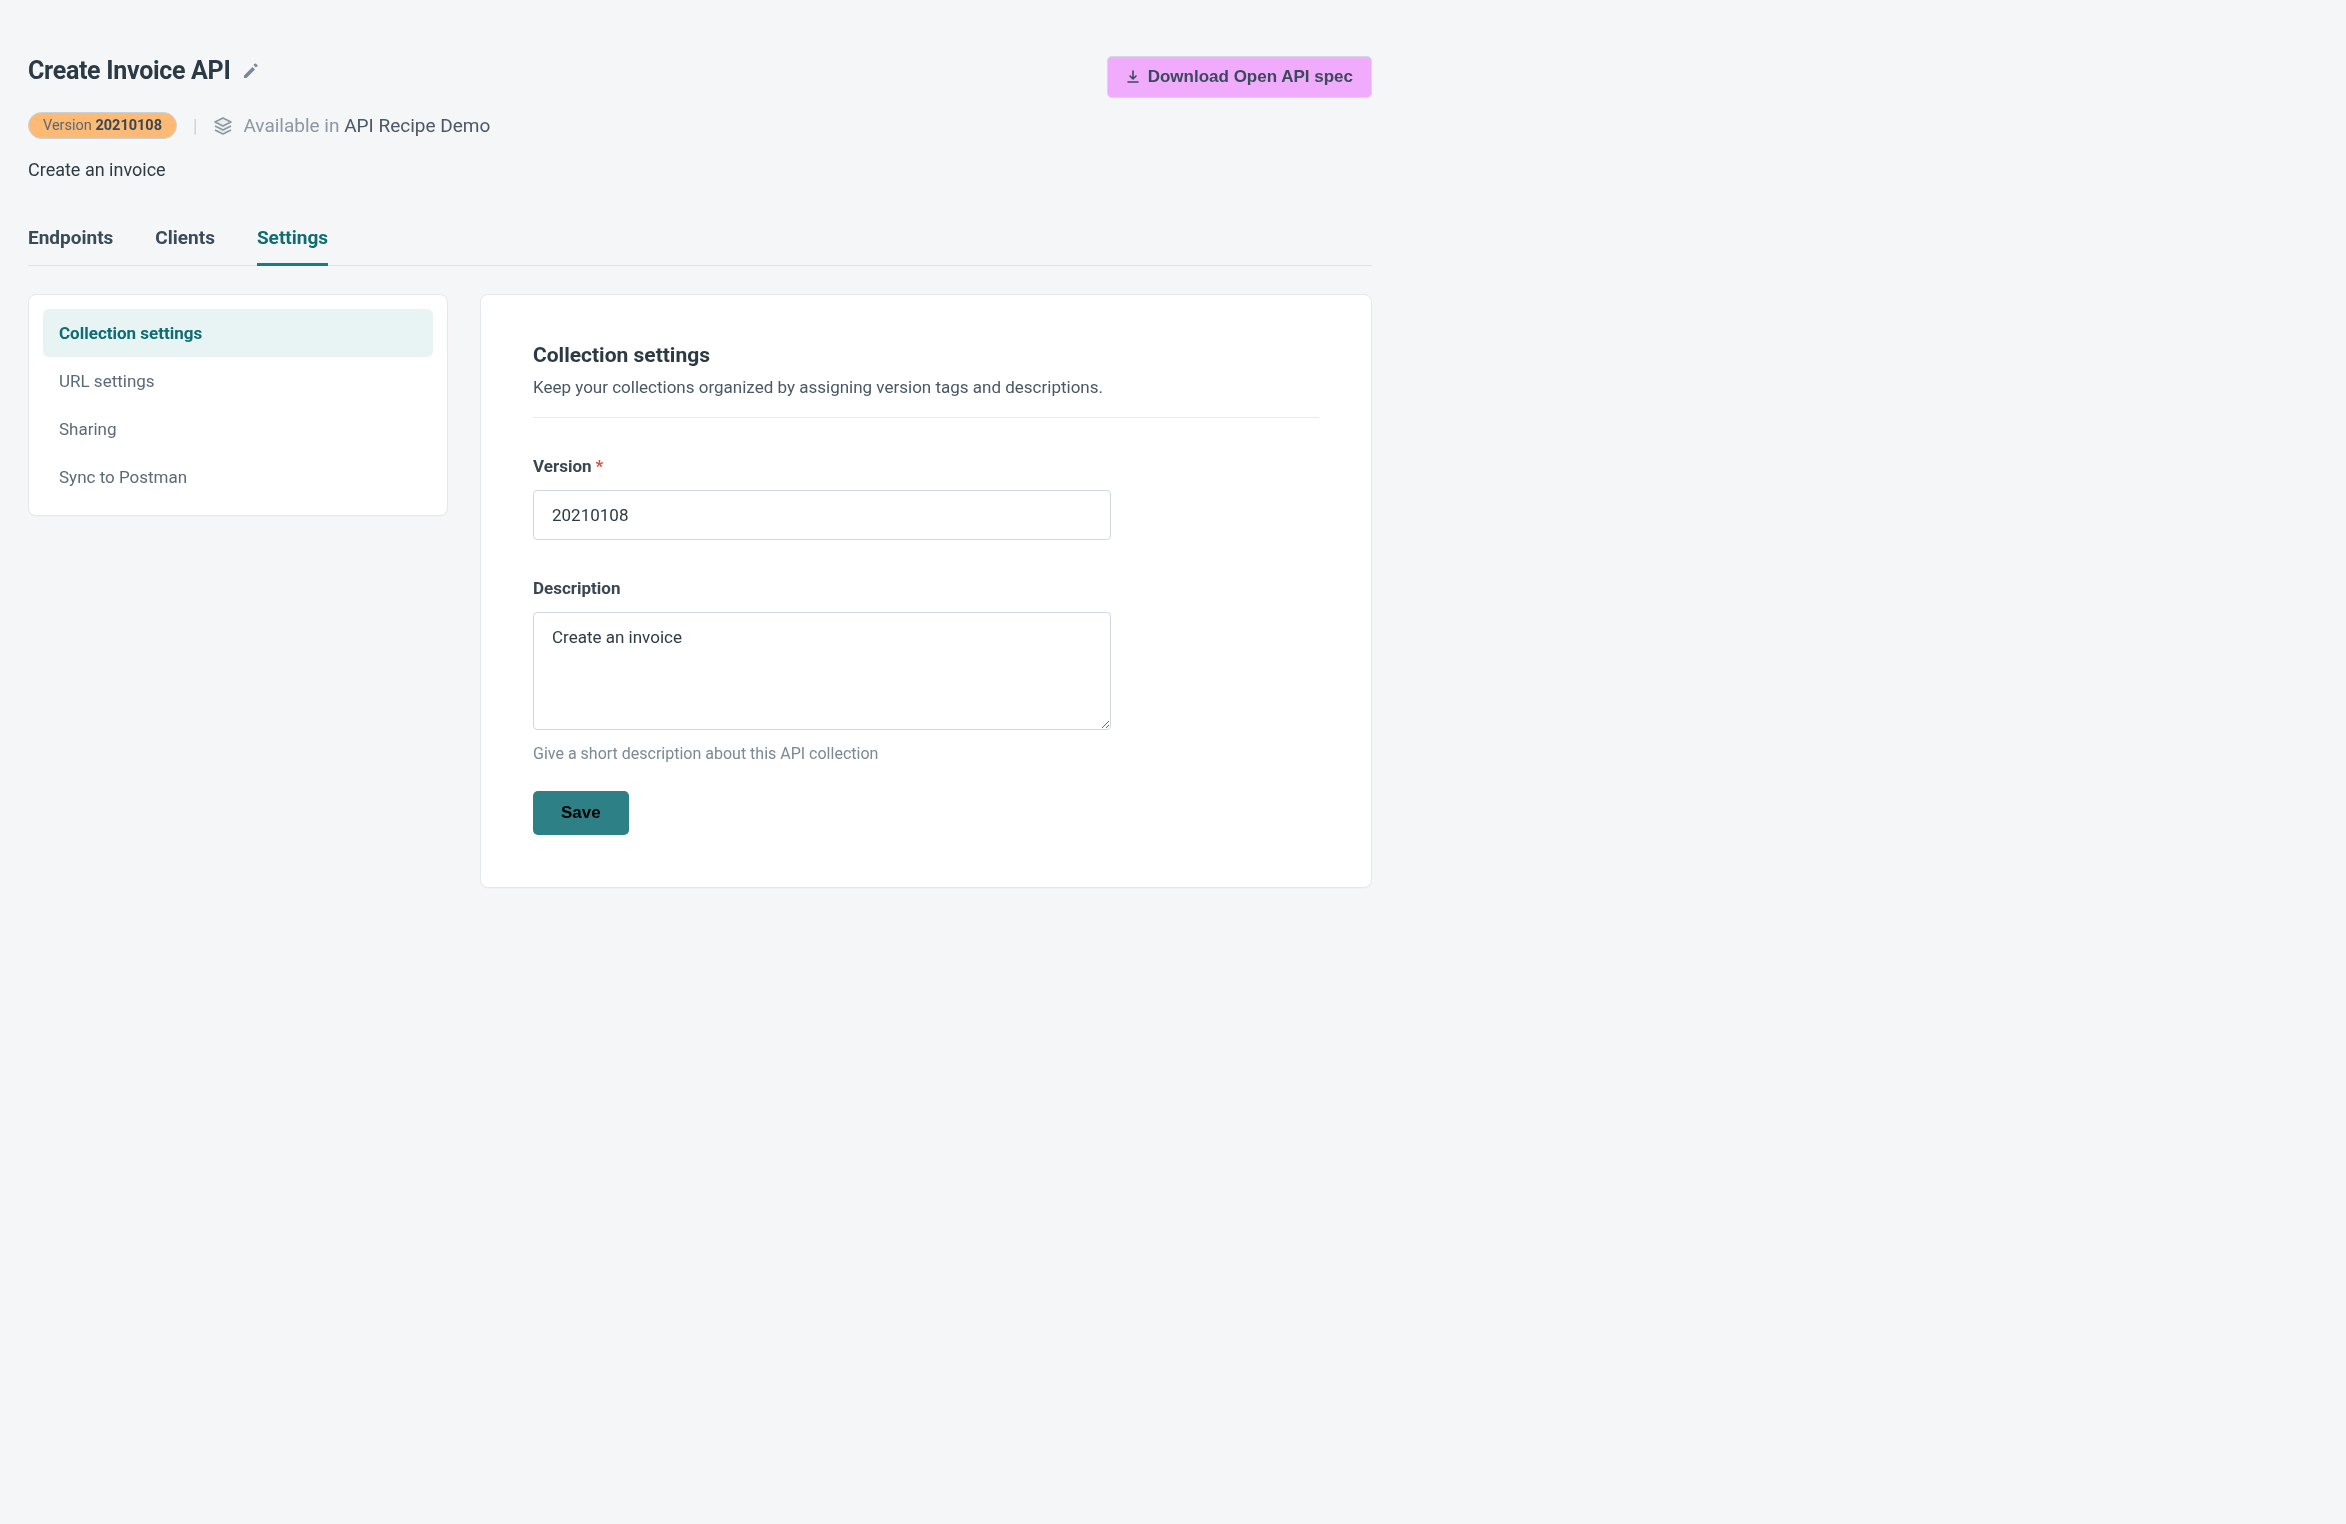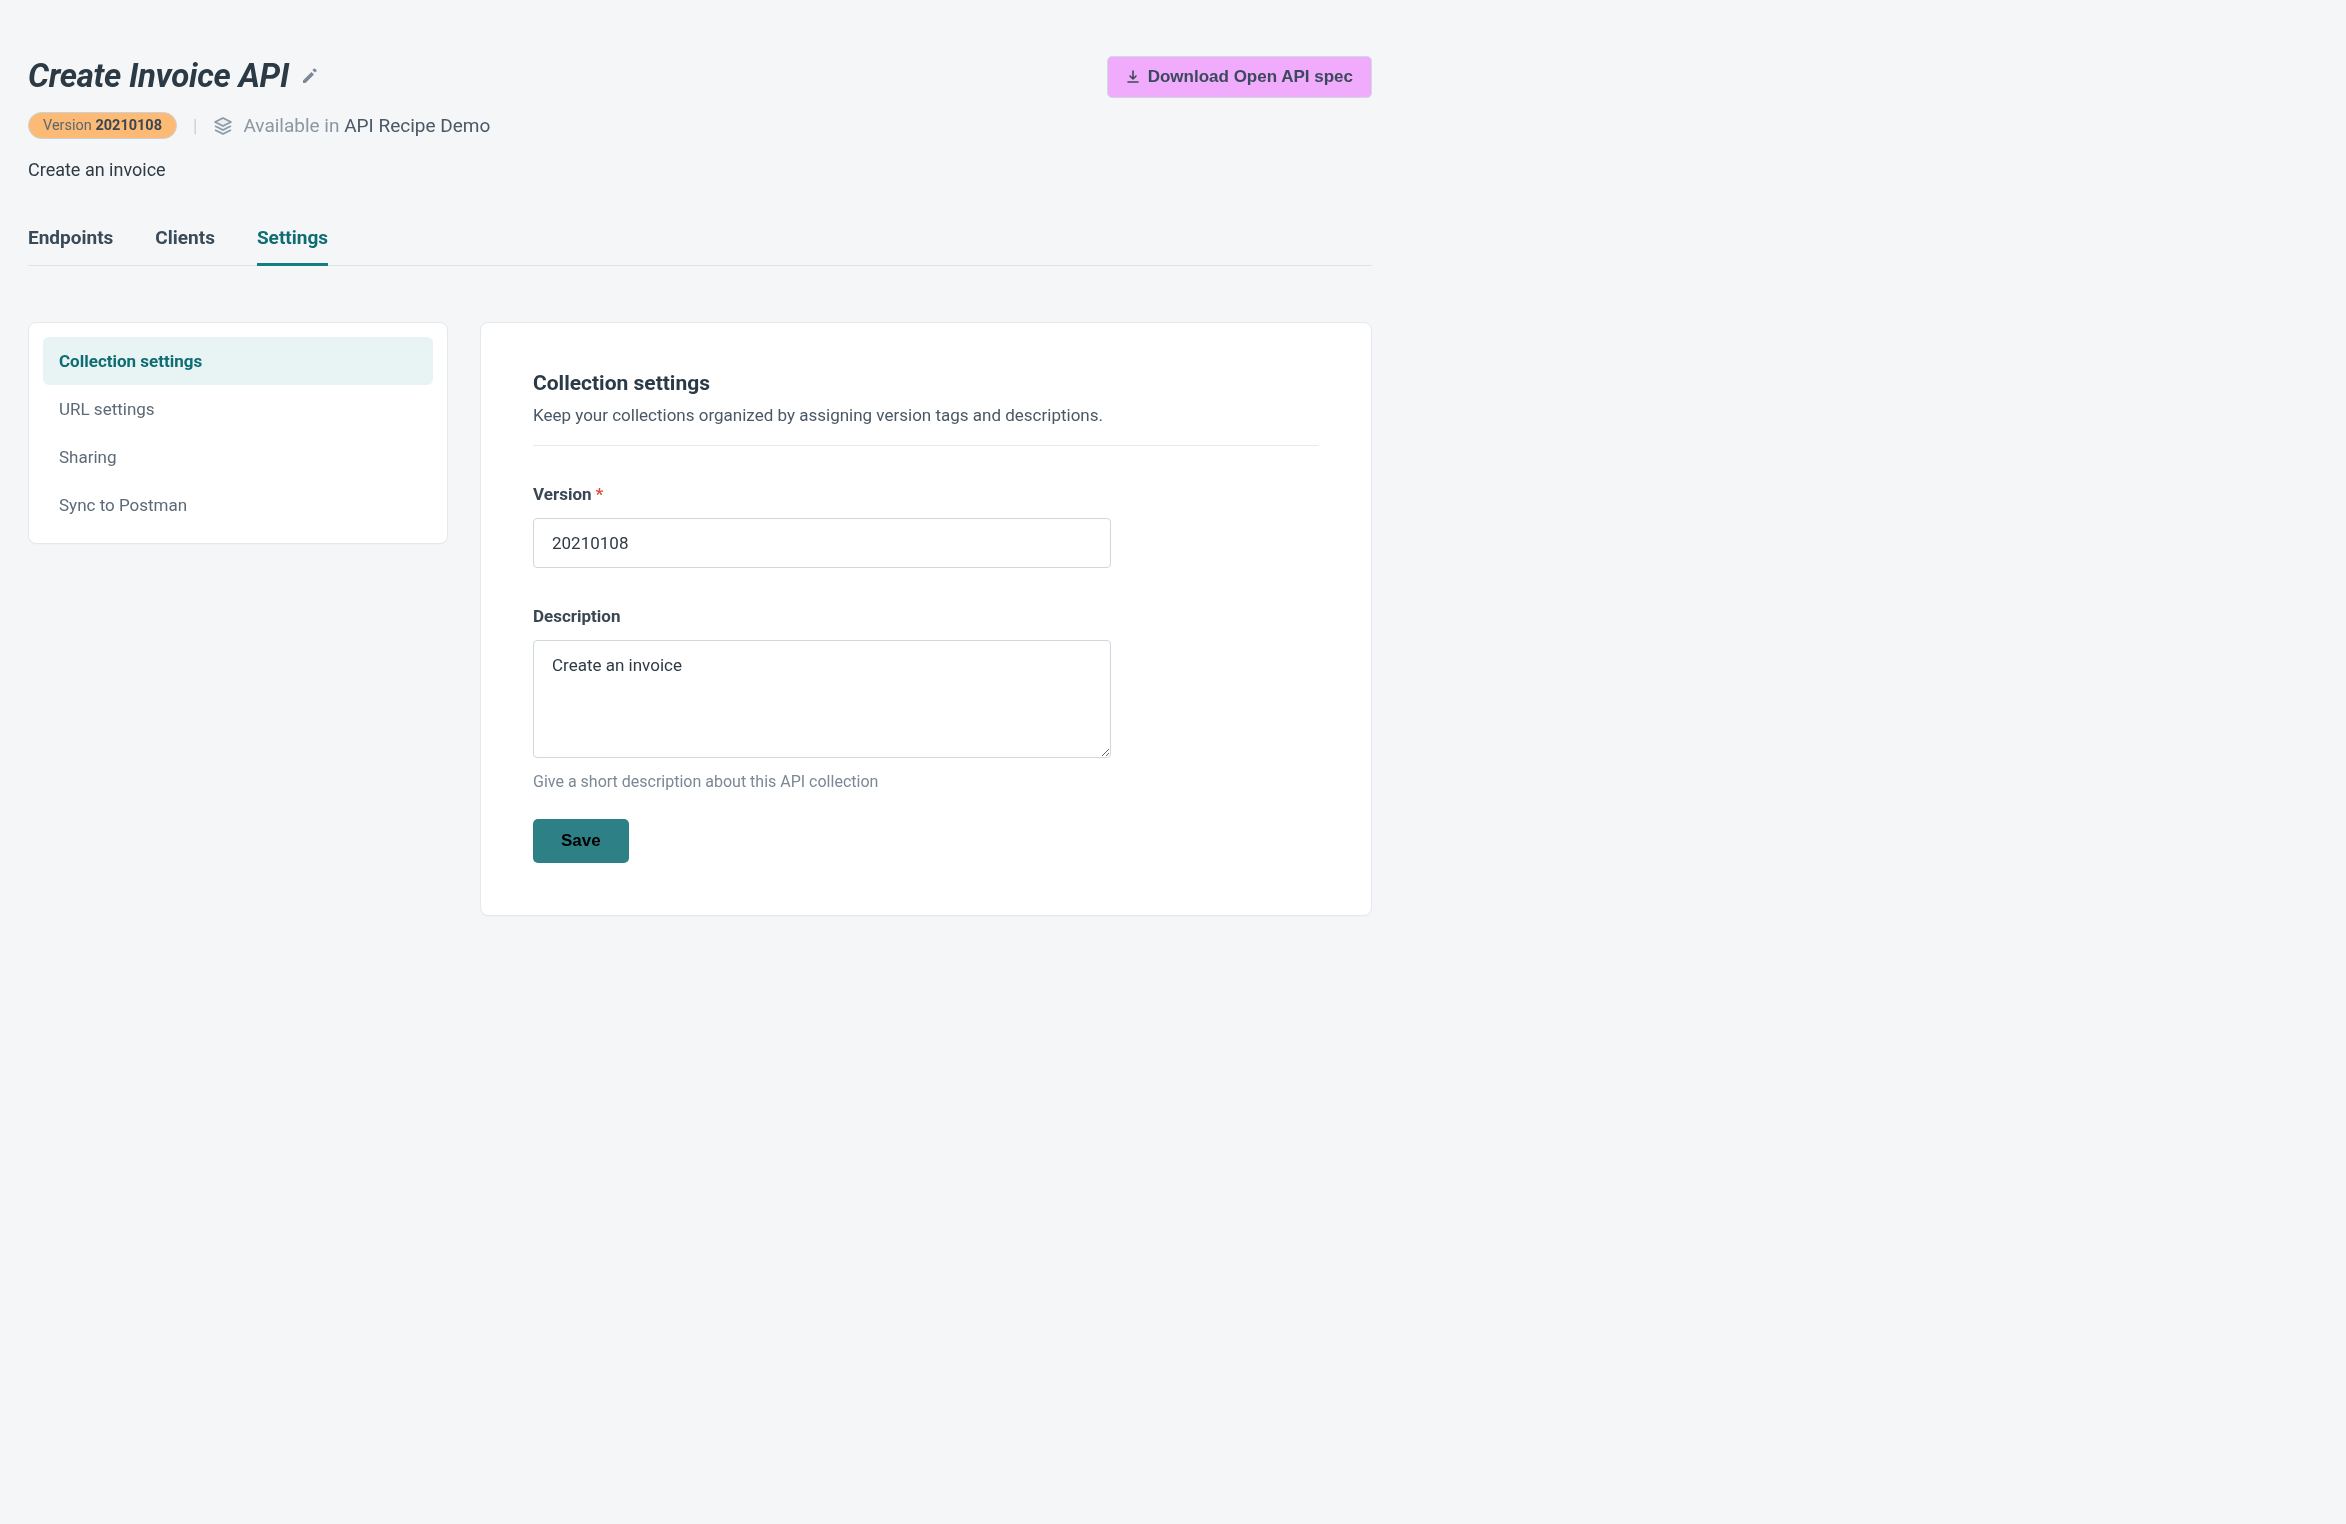--- a/index.html
+++ b/index.html
@@ -27,25 +27,24 @@
 
   
   .header-row {
     margin-top: 26px;
     display: flex;
     justify-content: space-between;
     align-items: flex-start;
   }
   .title-wrap { display: flex; align-items: center; gap: 12px; }
   .title {
-    font-size: 33px;
+    font-size: 25px;
     font-weight: 750;
     color: #2c3a46;
     letter-spacing: -0.3px;
-    font-style: italic;
   }
   .pencil-icon svg { display: block; }
 
   .download-btn {
     display: inline-flex;
     align-items: center;
     gap: 8px;
     background: #f0abfc;
     border: 1px solid #d2dae1;
     border-radius: 5px;
@@ -106,21 +105,21 @@
     border-bottom: 3px solid transparent;
     margin-bottom: -1px;
   }
   .tab.active {
     color: #0e6d73;
     border-bottom-color: #137e84;
   }
 
   
   .content {
-    margin-top: 56px;
+    margin-top: 28px;
     display: flex;
     gap: 32px;
     align-items: flex-start;
   }
   .side-panel {
     flex: 0 0 420px;
     background: #fff;
     border: 1px solid #e4e9ed;
     border-radius: 8px;
     padding: 14px 8px;

